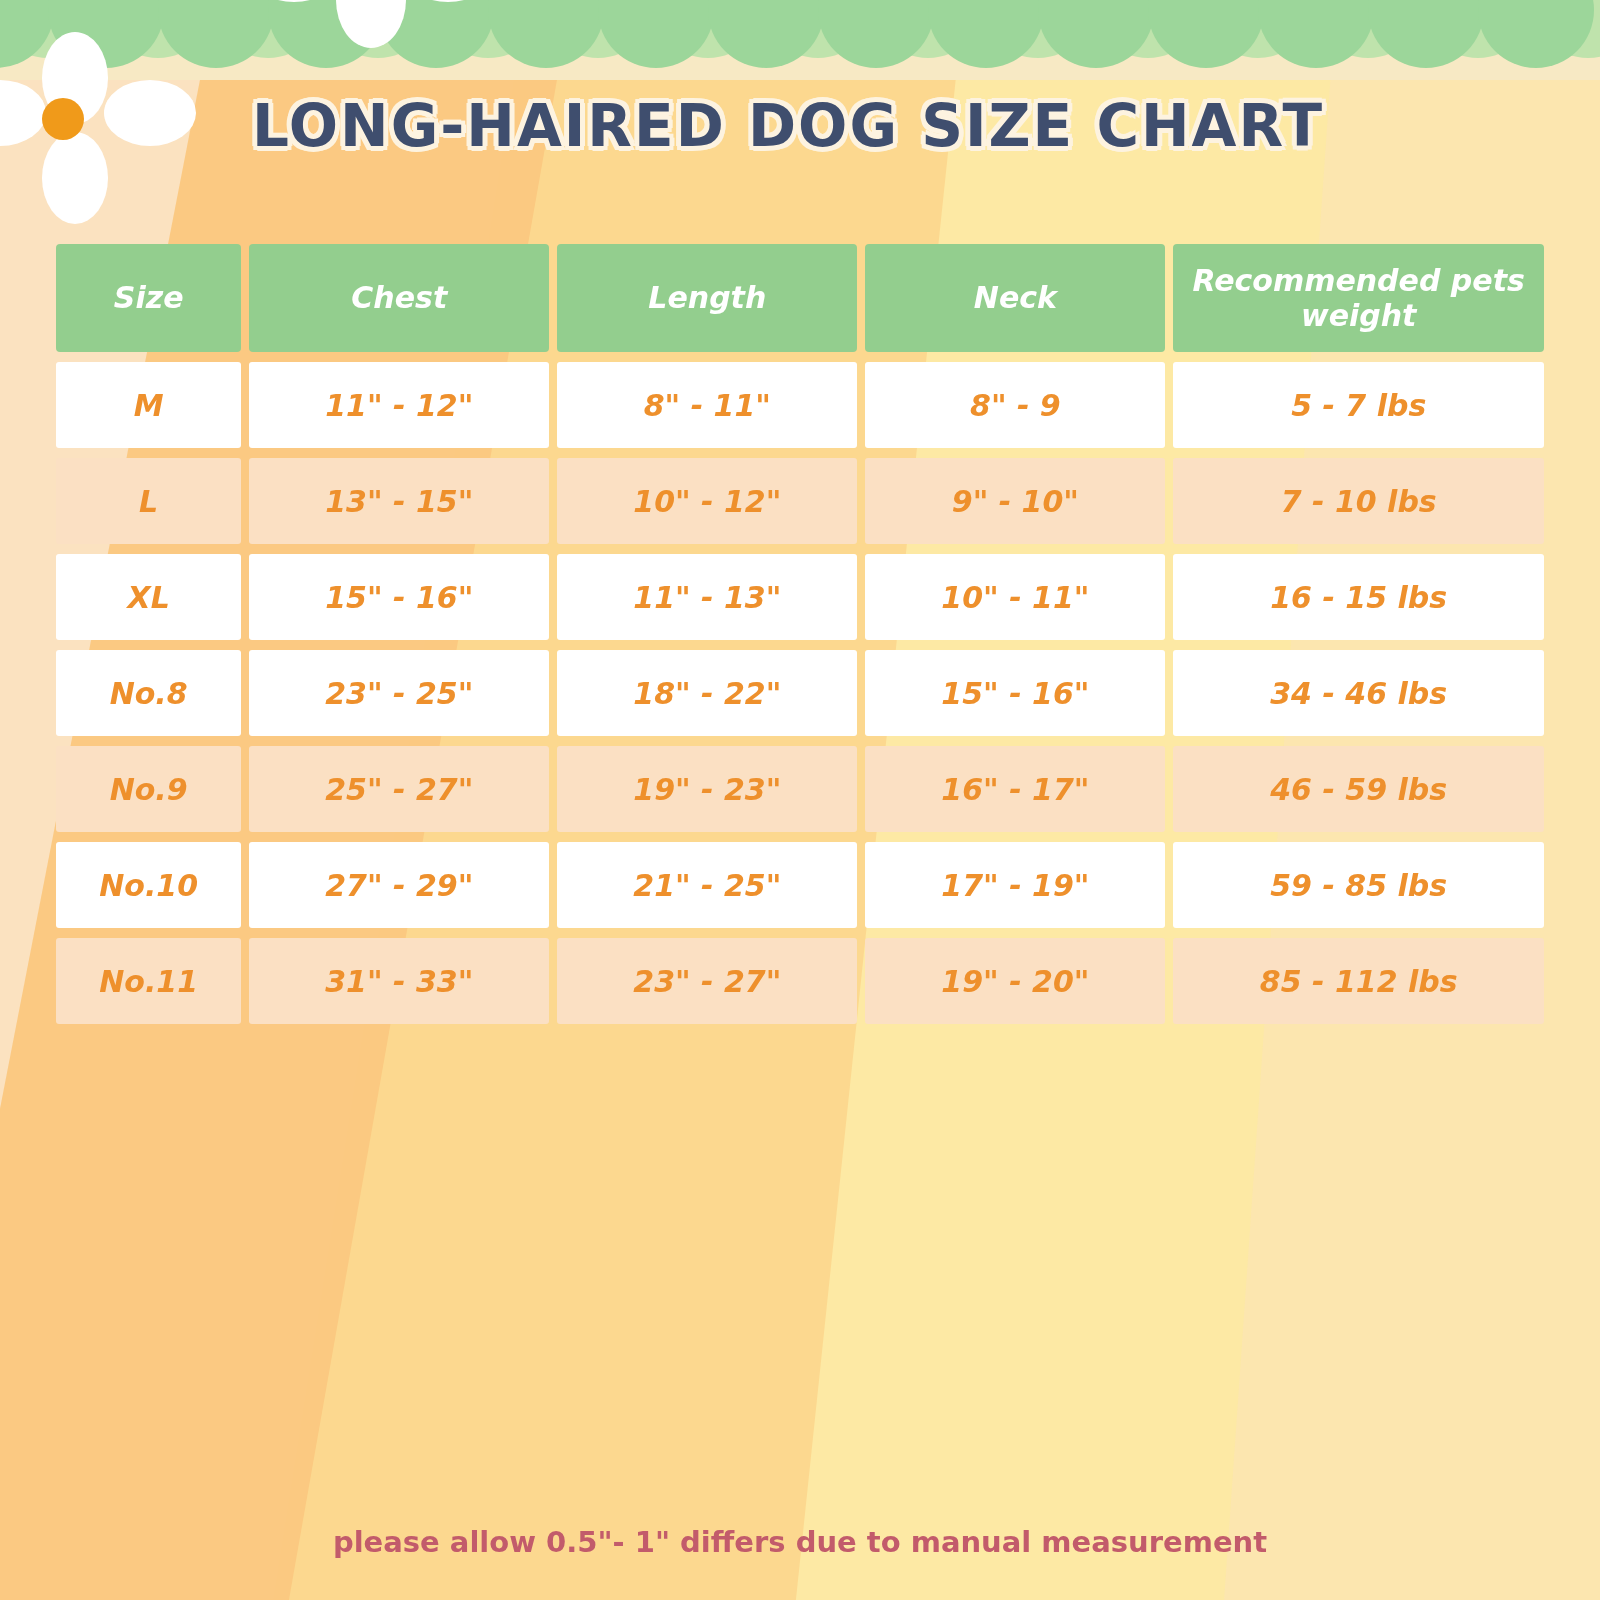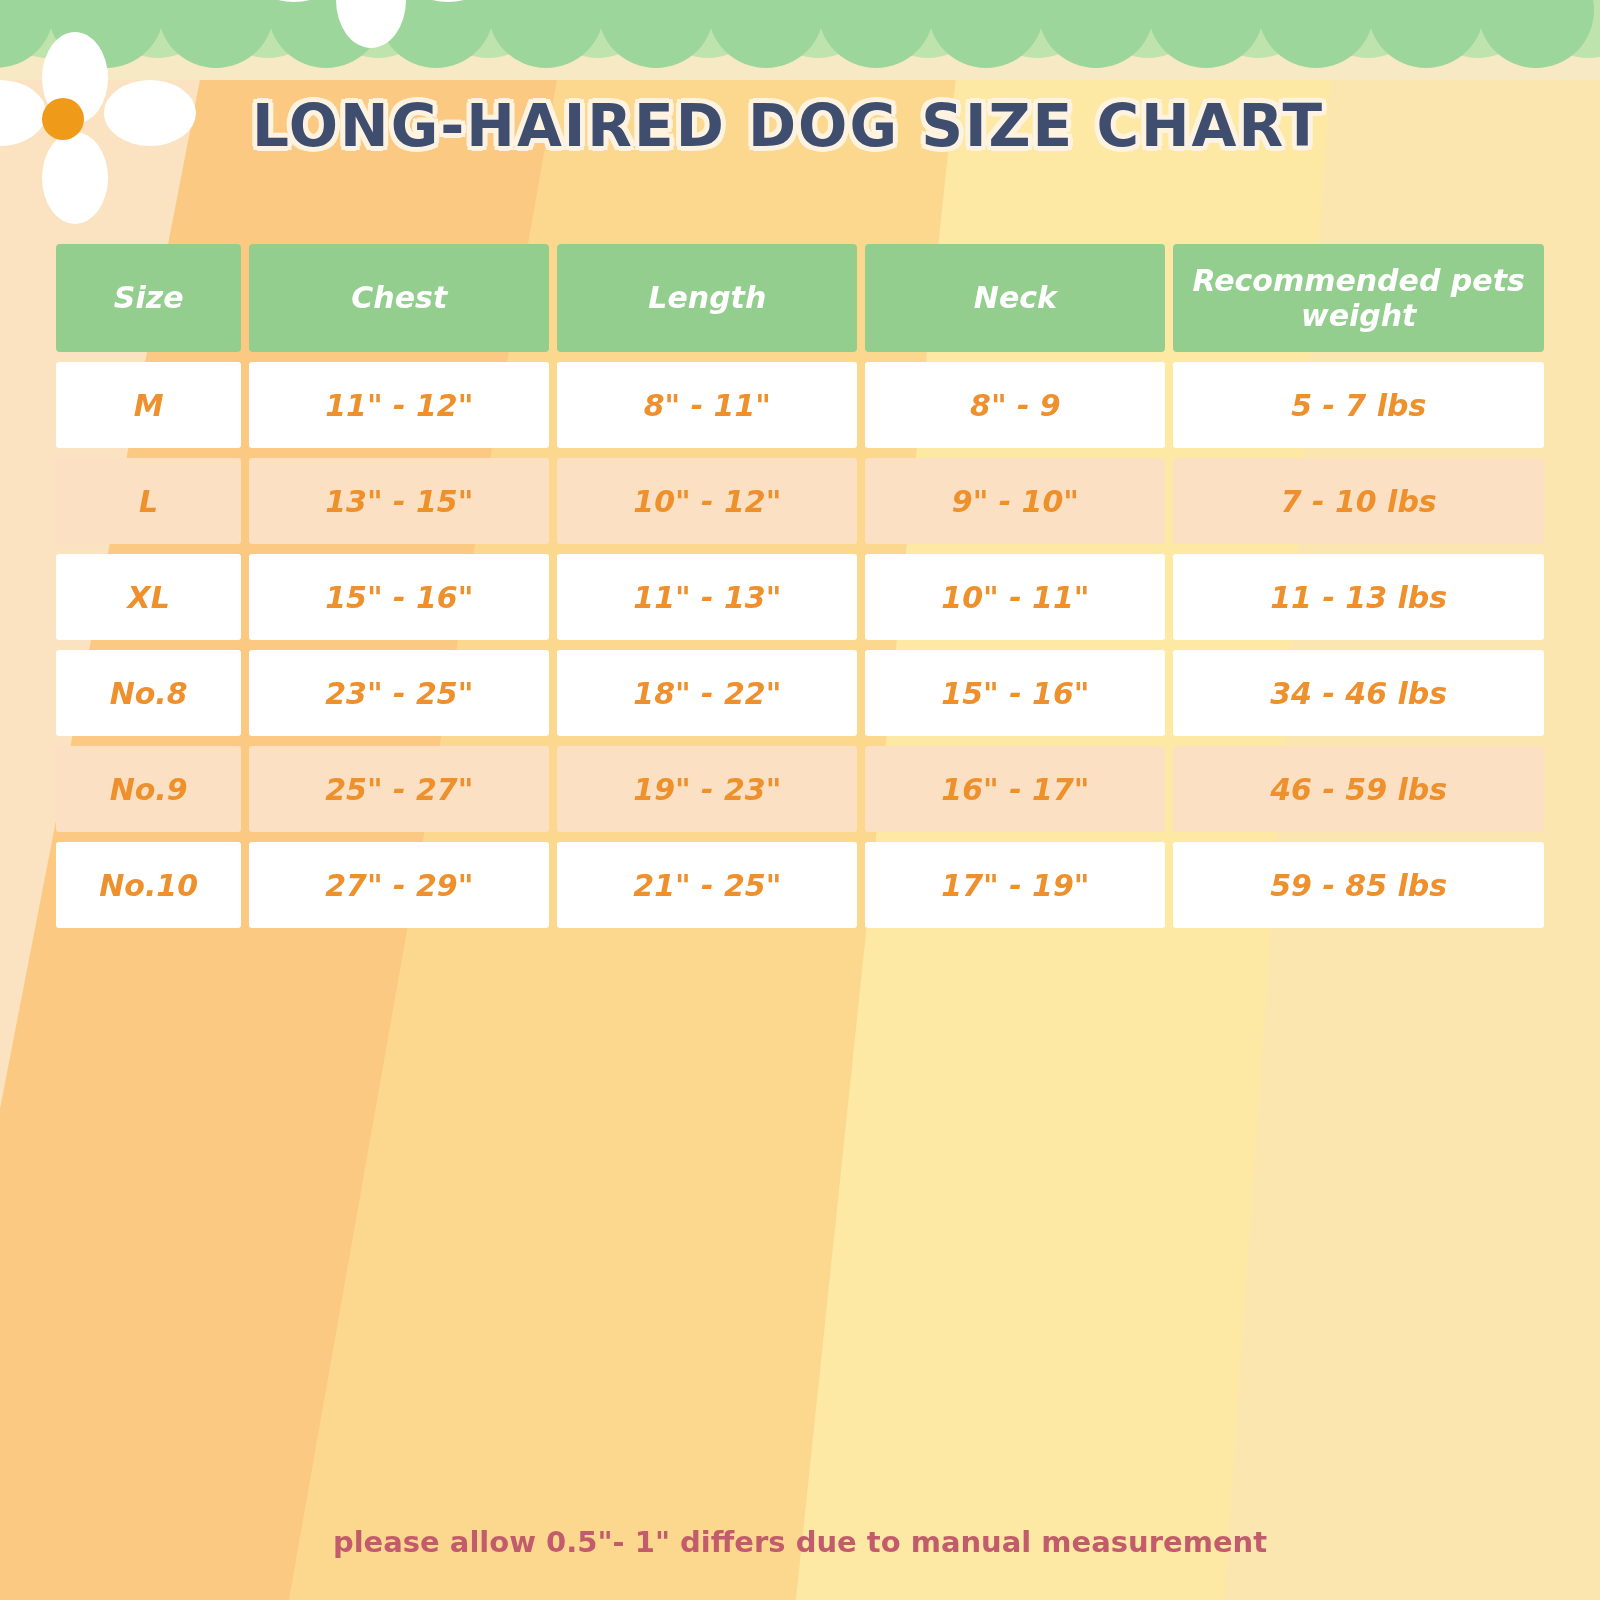--- a/index.html
+++ b/index.html
@@ -290,21 +290,21 @@
           <td>13" - 15"</td>
           <td>10" - 12"</td>
           <td>9" - 10"</td>
           <td>7 - 10 lbs</td>
         </tr>
         <tr>
           <td class="size-cell">XL</td>
           <td>15" - 16"</td>
           <td>11" - 13"</td>
           <td>10" - 11"</td>
-          <td>11 - 13 lbs</td>
+          <td>16 - 15 lbs</td>
         </tr>
         <tr>
           <td class="size-cell">No.8</td>
           <td>23" - 25"</td>
           <td>18" - 22"</td>
           <td>15" - 16"</td>
           <td>34 - 46 lbs</td>
         </tr>
         <tr class="alt">
           <td class="size-cell">No.9</td>
@@ -313,19 +313,26 @@
           <td>16" - 17"</td>
           <td>46 - 59 lbs</td>
         </tr>
         <tr>
           <td class="size-cell">No.10</td>
           <td>27" - 29"</td>
           <td>21" - 25"</td>
           <td>17" - 19"</td>
           <td>59 - 85 lbs</td>
         </tr>
+        <tr class="alt">
+          <td class="size-cell">No.11</td>
+          <td>31" - 33"</td>
+          <td>23" - 27"</td>
+          <td>19" - 20"</td>
+          <td>85 - 112 lbs</td>
+        </tr>
       </tbody>
     </table>
   </div>
 
   <div class="footnote">please allow 0.5"- 1" differs due to manual measurement</div>
 
 </div>
 
 </body></html>

